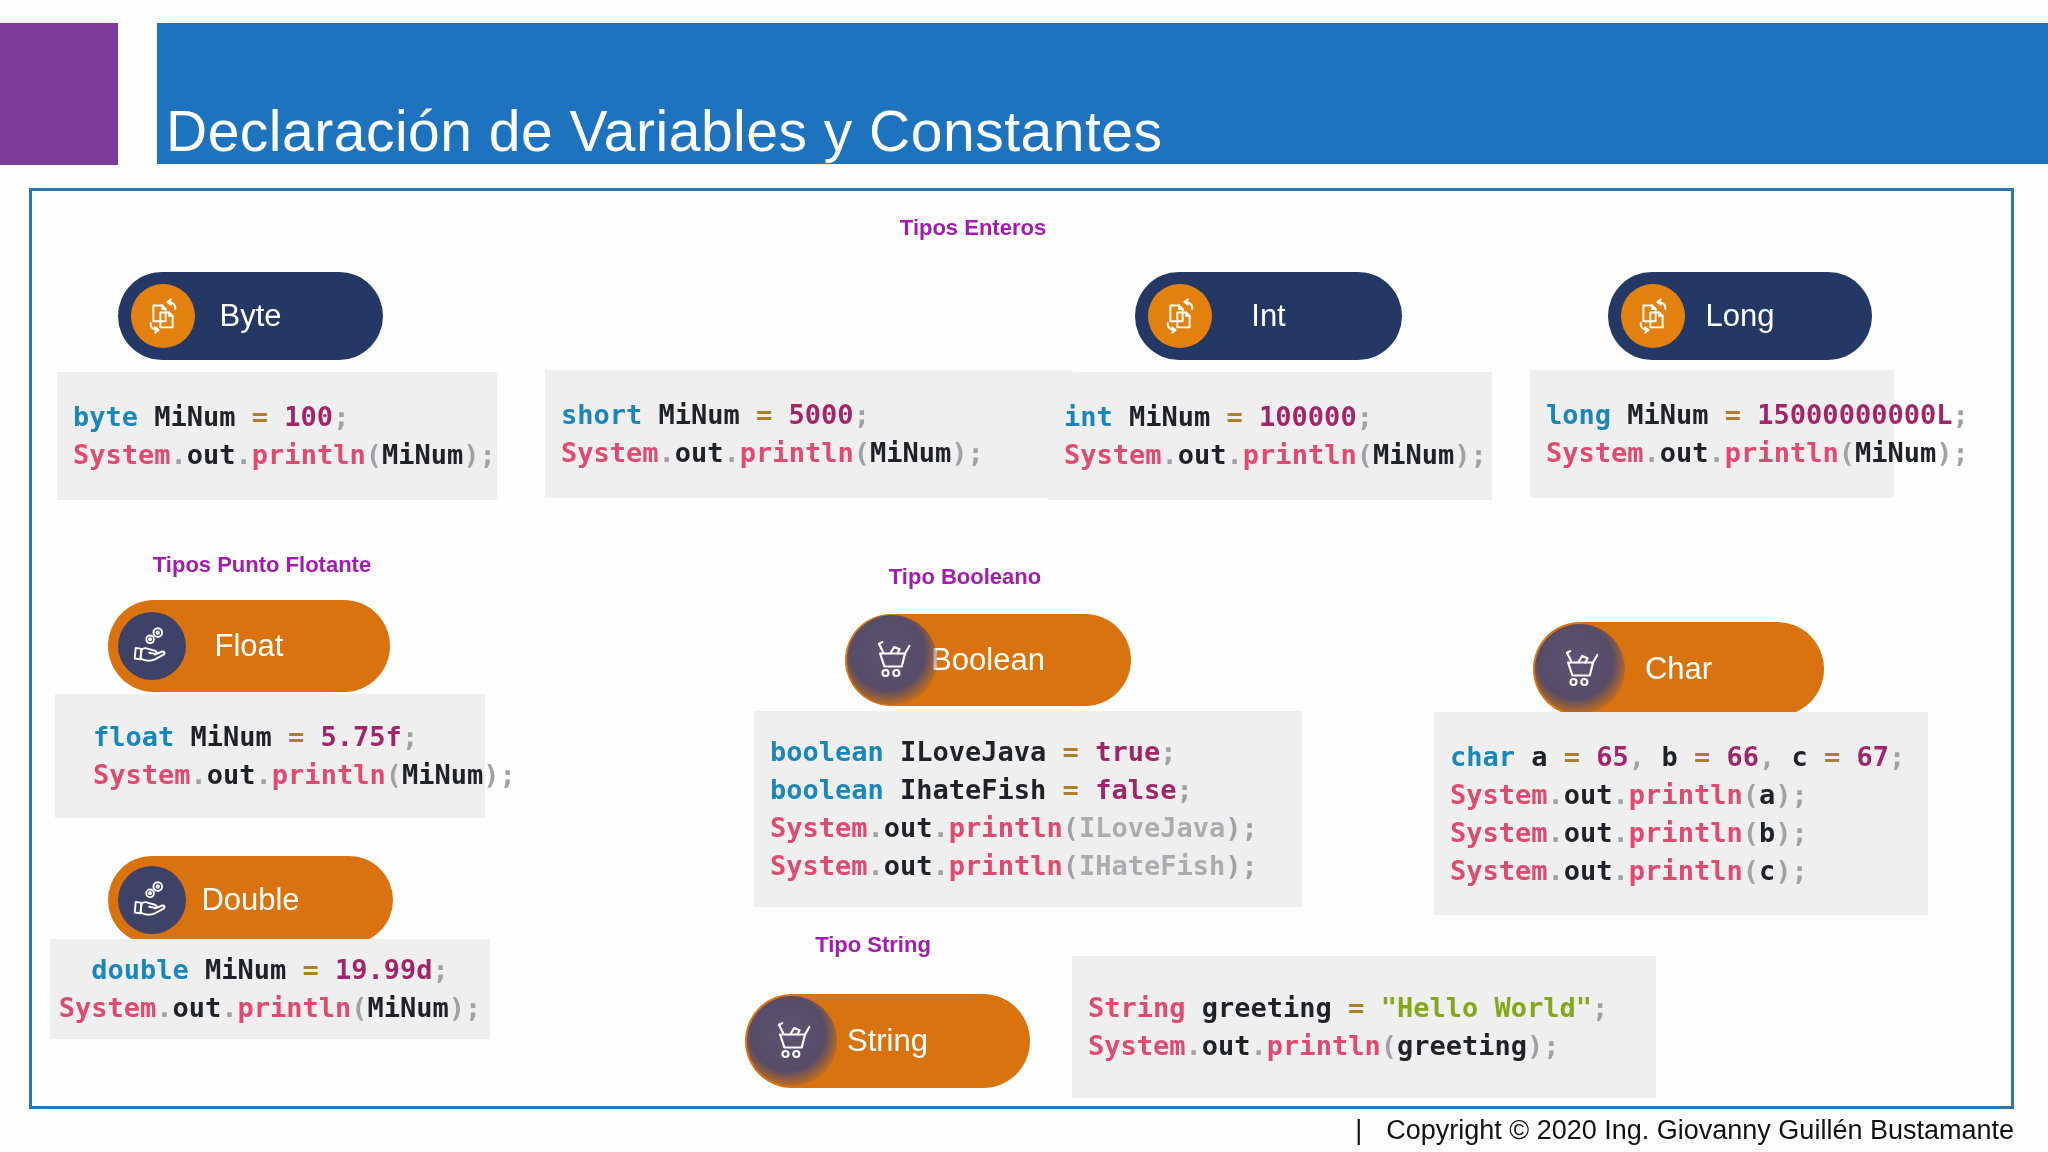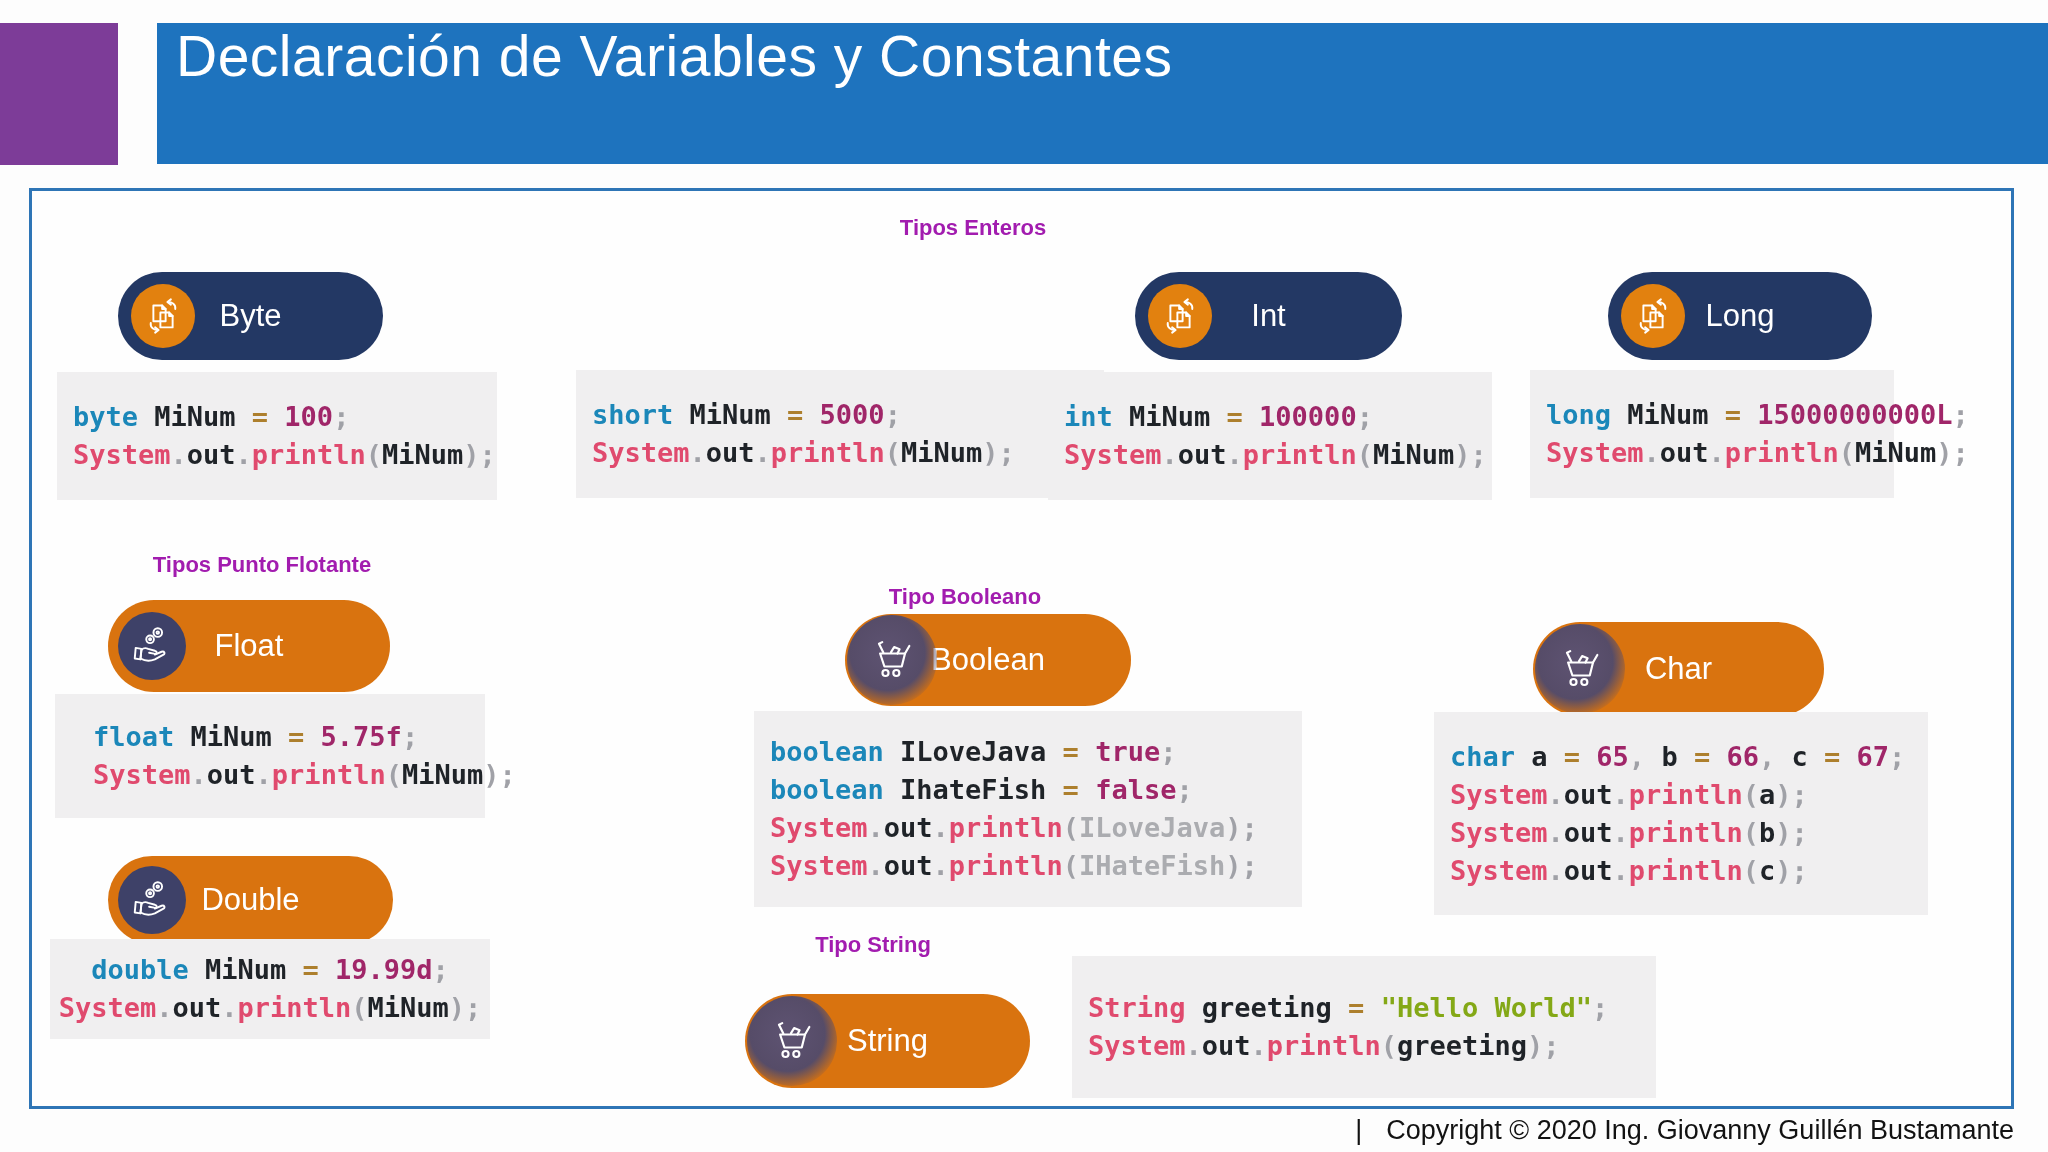--- a/index.html
+++ b/index.html
@@ -2,31 +2,31 @@
 <html><head>
 <meta charset="utf-8">
 <style>
   html,body{margin:0;padding:0;background:#fff;}
   .slide{position:relative;width:2048px;height:1152px;background:#fdfdfd;overflow:hidden;
          font-family:"Liberation Sans",sans-serif;}
 
   
   .purple-block{position:absolute;left:0;top:23px;width:118px;height:142px;background:#7D3C98;}
   .title-bar{position:absolute;left:157px;top:23px;right:0;height:141px;background:#1E73BE;
-             display:flex;align-items:flex-start;padding-left:19px;box-sizing:border-box;}
+             display:flex;align-items:flex-end;padding-left:9px;box-sizing:border-box;}
   .slide-title{color:#fff;font-size:57px;font-weight:400;letter-spacing:.5px;}
 
   
   .frame{position:absolute;left:29px;top:188px;width:1985px;height:921px;
          border:3px solid #2E75B6;box-sizing:border-box;background:#fefefe;}
 
   .sec-h{position:absolute;width:400px;text-align:center;font-size:22px;font-weight:700;color:#a21caf;}
   .h-enteros{left:773px;top:215px;}
   .h-flotante{left:62px;top:552px;}
-  .h-booleano{left:765px;top:584px;}
+  .h-booleano{left:765px;top:564px;}
   .h-char{left:1455px;top:552px;}
   .h-string{left:673px;top:932px;}
 
   
   .pill{position:absolute;border-radius:999px;display:flex;align-items:center;justify-content:center;}
   .pill .lbl{color:#fff;font-size:31px;font-weight:400;}
   .pill .circle{position:absolute;top:50%;transform:translateY(-50%);border-radius:50%;
                 display:flex;align-items:center;justify-content:center;}
   .pill.navy{background:#233864;}
   .pill.navy .circle{left:13px;width:64px;height:64px;background:#E2810F;}
@@ -44,21 +44,21 @@
   .p-double{left:108px;top:856px;width:285px;height:88px;}
   .p-boolean{left:845px;top:614px;width:286px;height:92px;}
   .p-chartype{left:1533px;top:622px;width:291px;height:94px;}
   .p-stringtype{left:745px;top:994px;width:285px;height:94px;}
 
   
   .code{position:absolute;background:#F0EFF0;display:flex;flex-direction:column;justify-content:center;
         padding:0 16px;box-sizing:border-box;font-family:"DejaVu Sans Mono",monospace;
         font-size:27px;font-weight:600;line-height:38px;white-space:pre;}
   .b-byte{left:57px;top:372px;width:440px;height:128px;}
-  .b-short{left:545px;top:370px;width:528px;height:128px;margin-left:31px;}
+  .b-short{left:545px;top:370px;width:528px;height:128px;}
   .b-int{left:1048px;top:372px;width:444px;height:128px;}
   .b-long{left:1530px;top:370px;width:364px;height:128px;}
   .b-float{left:55px;top:694px;width:430px;height:124px;padding-left:38px;}
   .b-double{left:50px;top:939px;width:440px;height:100px;align-items:center;}
   .b-boolean{left:754px;top:711px;width:548px;height:196px;padding-left:16px;}
   .b-chartype{left:1434px;top:712px;width:494px;height:203px;}
   .b-stringtype{left:1072px;top:956px;width:584px;height:142px;}
 
   
   .tok-kw{color:#1B87B9;}

